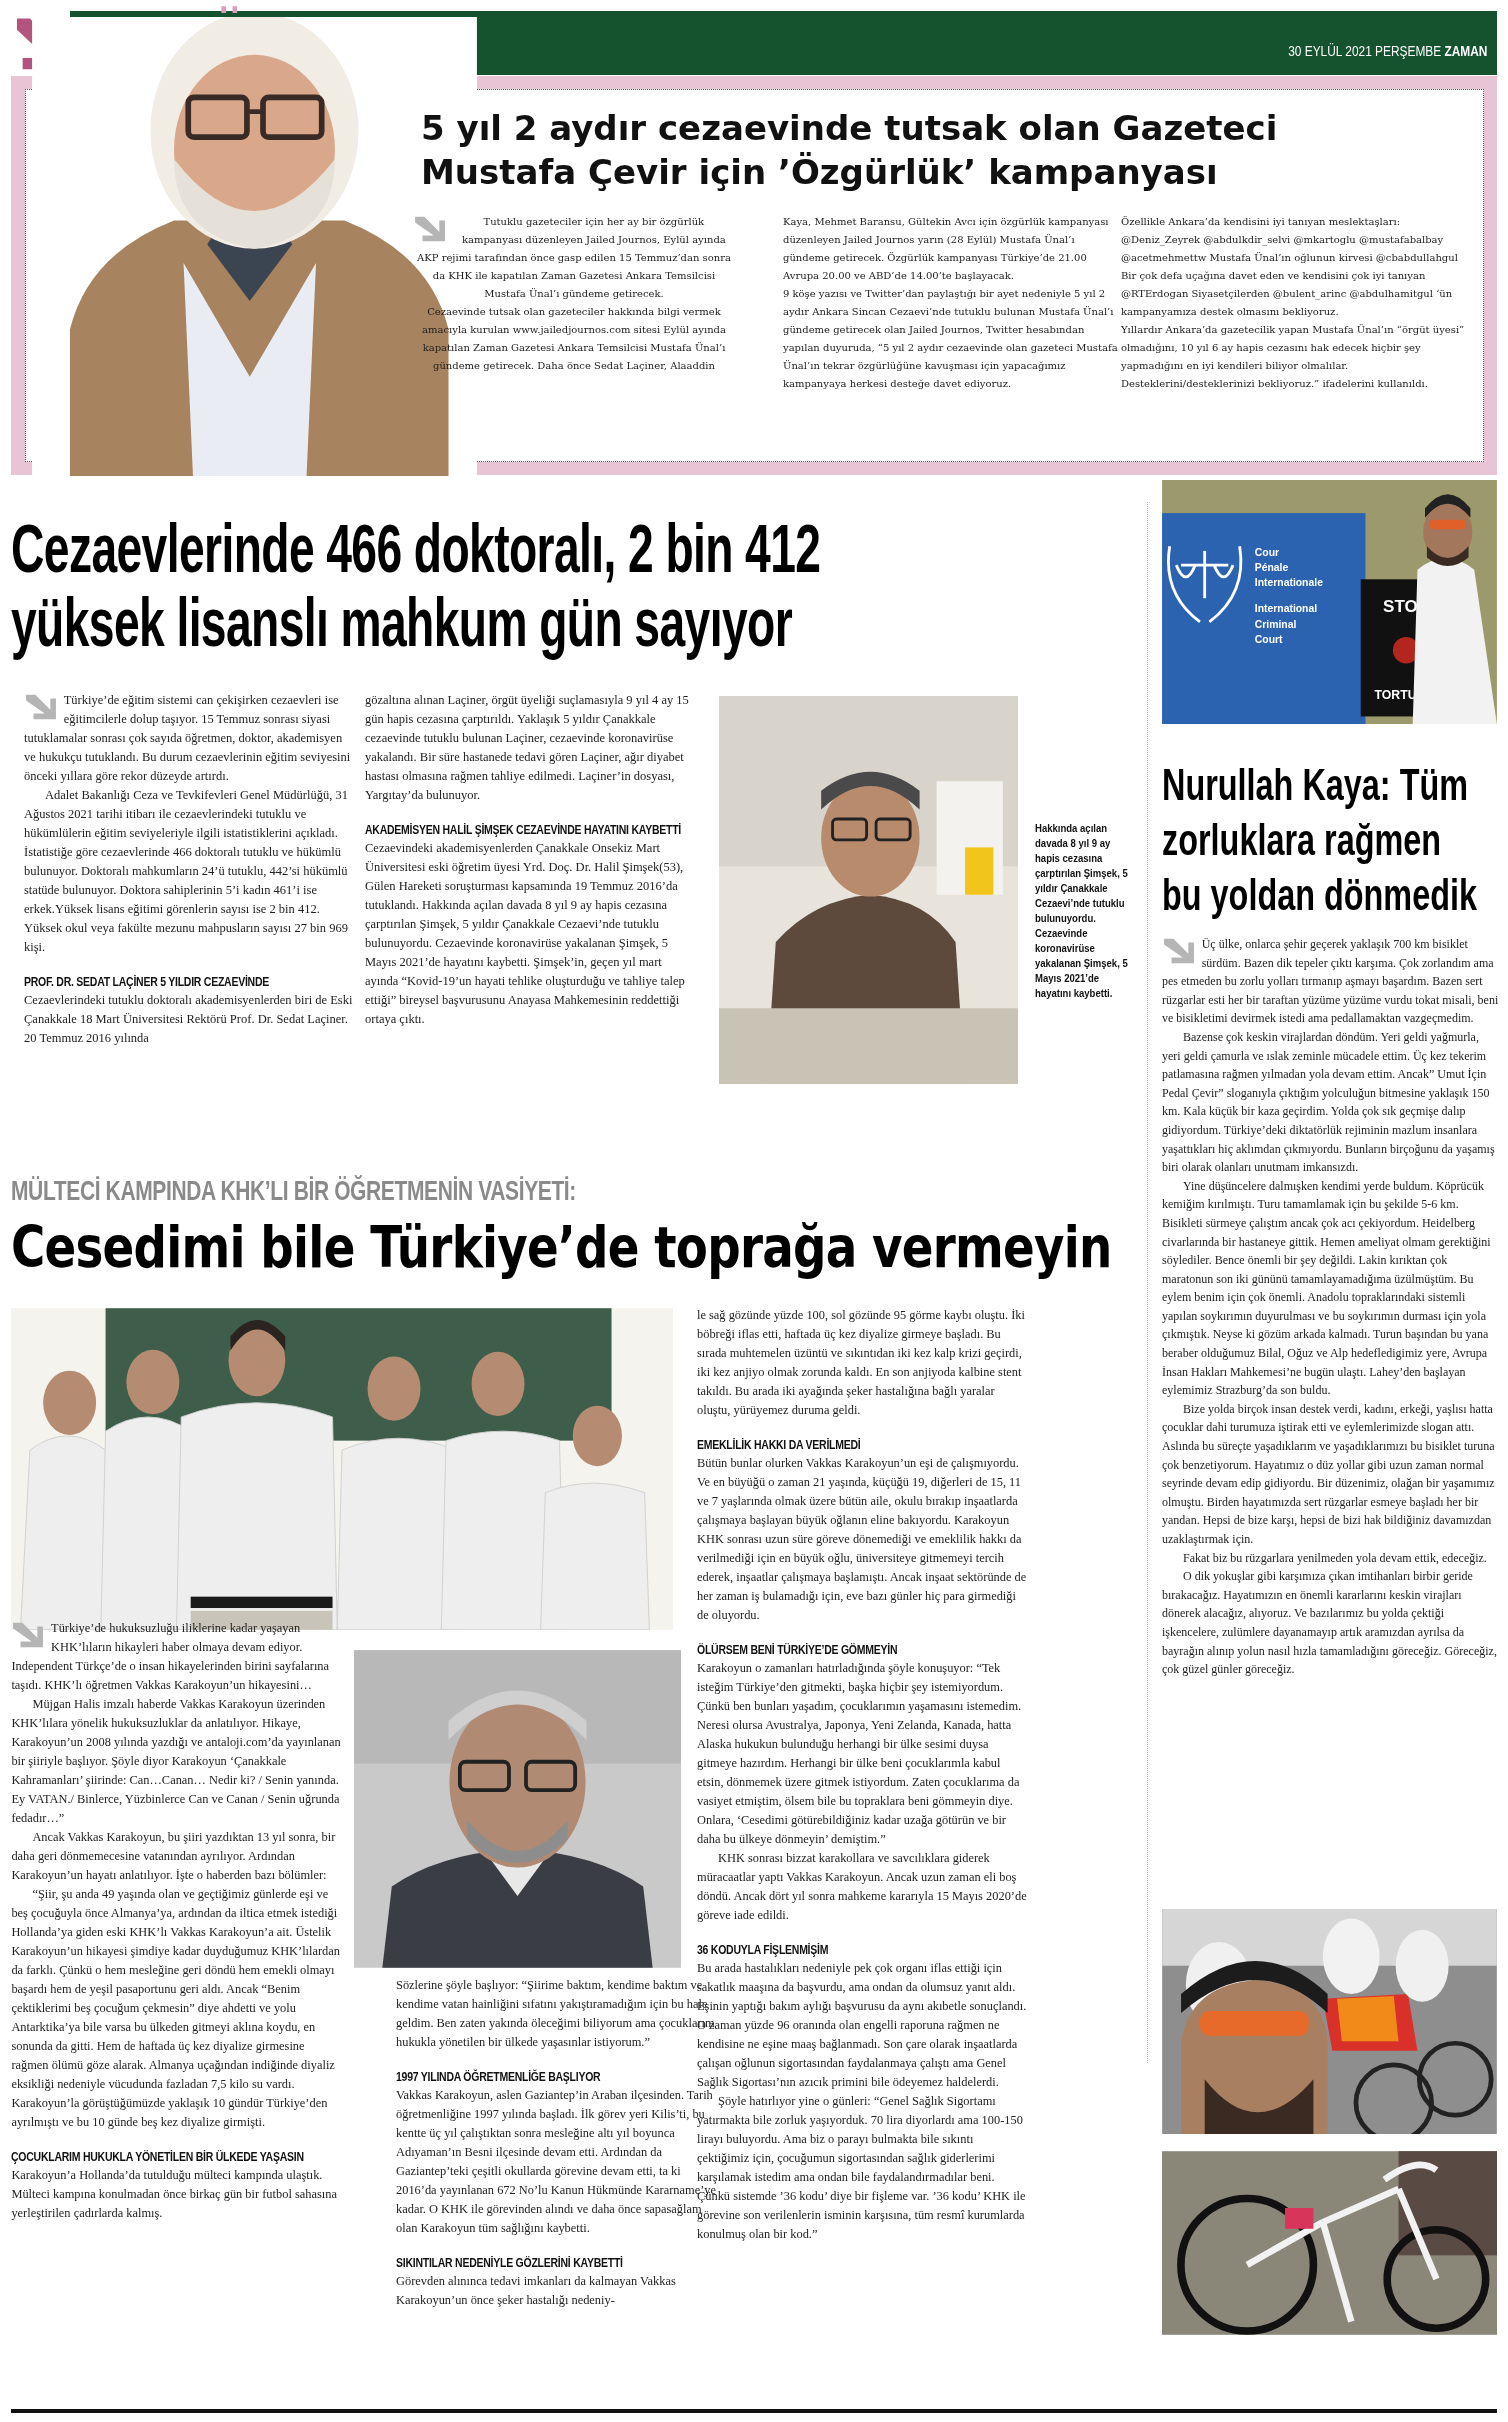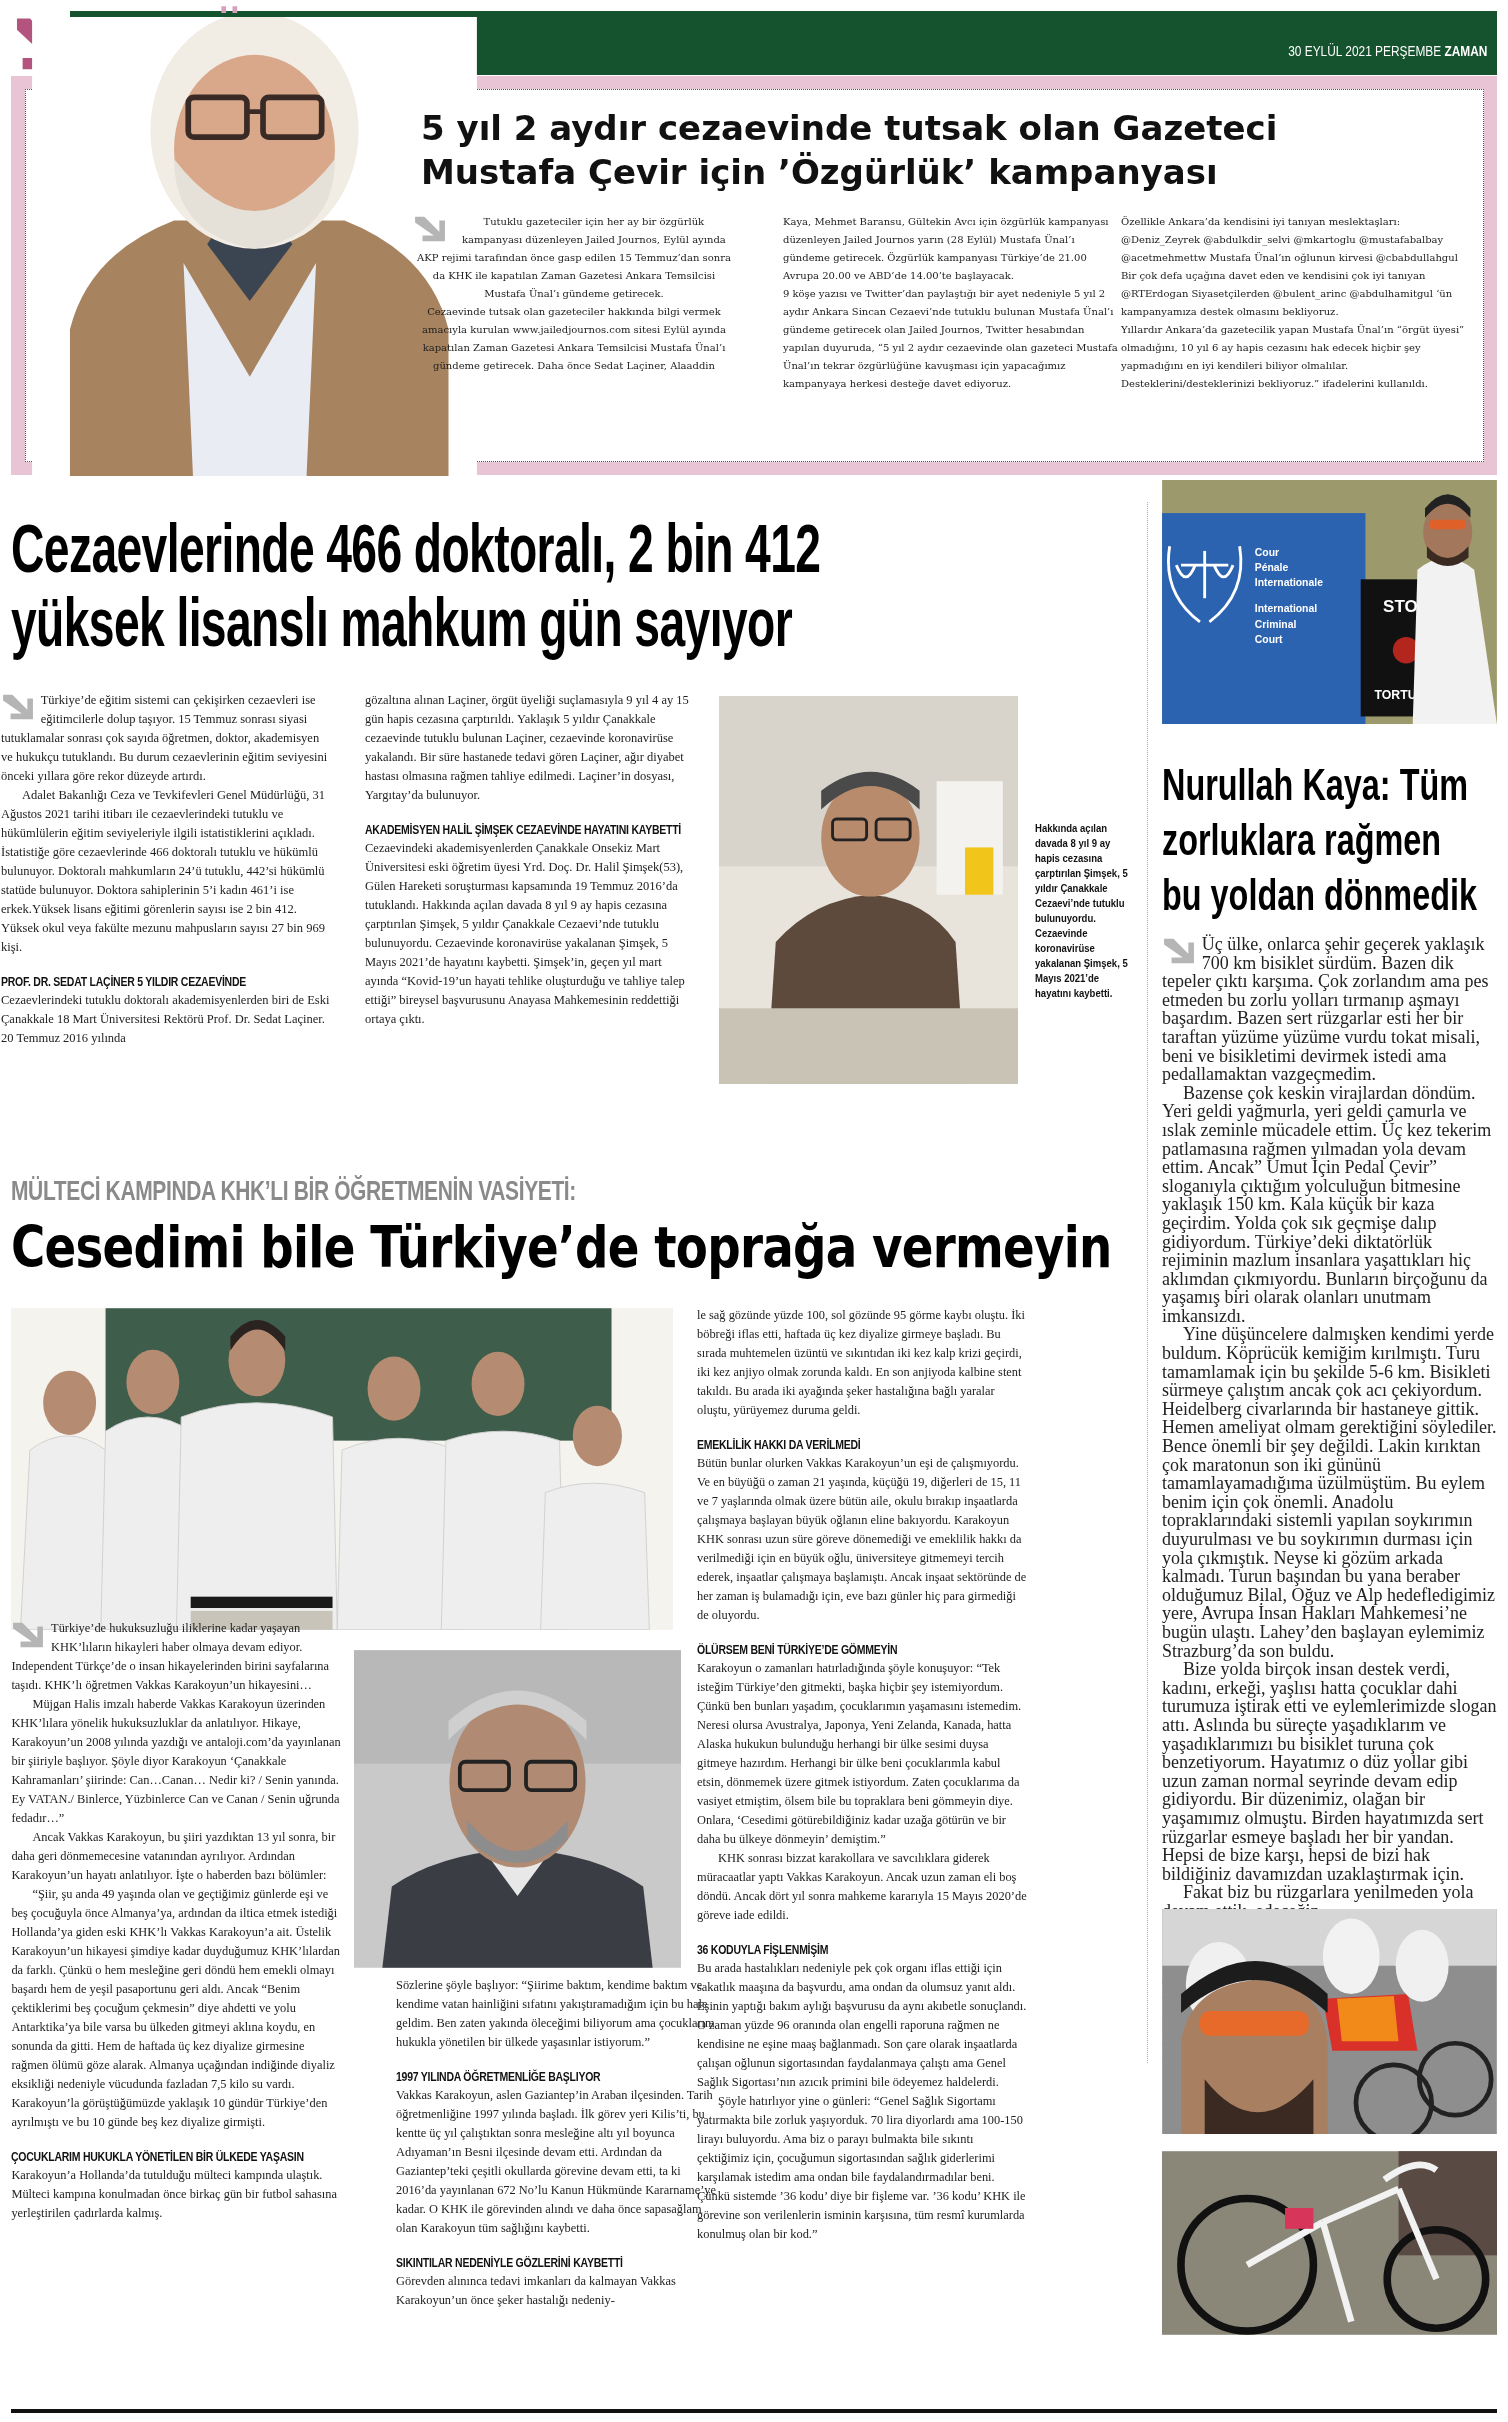--- a/index.html
+++ b/index.html
@@ -29,35 +29,35 @@
   .col-c { left: 1121px; width: 350px; }
   .indent { text-indent: 21px; display: block; }
 
   .lead-arrow { display: inline-block; width: 34px; height: 28px; float: left; margin-right: 5.7px; margin-top: 1.9px; }
   .lead-arrow svg { width: 34px; height: 28px; display: block; }
 
   
   .headline2 { position: absolute; left: 11.4px; top: 511px; width: 1022px; font-family: "Liberation Sans", sans-serif; font-weight: 700; font-size: 68px; line-height: 74px; color: #000; transform: scaleX(0.68); transform-origin: left top; white-space: nowrap; letter-spacing: -0.9px; }
   .headline2 div { width: 1514px; }
   .s2col { position: absolute; top: 691px; font-size: 12.5px; line-height: 19px; color: #222; font-family: "Liberation Serif", serif; }
-  .s2col-a { left: 1px; width: 331px; }
+  .s2col-a { left: 24px; width: 331px; }
   .s2col-b { left: 365px; width: 331px; }
   .subhead { font-family: "Liberation Sans", sans-serif; font-weight: 700; font-size: 12.8px; color: #111; margin-top: 15px; transform: scaleX(0.82); transform-origin: left top; white-space: nowrap; letter-spacing: -0.3px; }
 
   .photo-simsek { position: absolute; left: 719px; top: 696px; width: 299px; height: 388px; overflow: hidden; }
   .photo-simsek svg { width: 100%; height: 100%; display: block; }
   .caption-simsek { position: absolute; left: 1035px; top: 821px; width: 110px; font-family: "Liberation Sans", sans-serif; font-weight: 700; font-size: 10.6px; line-height: 15px; color: #111; transform: scaleX(0.9); transform-origin: left top; }
 
   
   .vline { position: absolute; left: 1147px; top: 502px; width: 0.9px; height: 1561px; border-left: 0.9px dotted #aaa; }
   .photo-icc { position: absolute; left: 1162px; top: 480px; width: 335px; height: 244px; overflow: hidden; }
   .photo-icc svg { width: 100%; height: 100%; display: block; }
   .headline3 { position: absolute; left: 1162px; top: 757px; width: 341px; font-family: "Liberation Sans", sans-serif; font-weight: 700; font-size: 45px; line-height: 55px; color: #000; transform: scaleX(0.72); transform-origin: left top; white-space: nowrap; }
   .headline3 div { width: 492px; }
-  .s3col { position: absolute; left: 1162px; top: 935px; width: 337px; font-family: "Liberation Serif", serif; font-size: 18px; line-height: 18.6px; color: #222; }
+  .s3col { position: absolute; left: 1162px; top: 935px; width: 337px; font-family: "Liberation Serif", serif; font-size: 12px; line-height: 18.6px; color: #222; }
   .photo-selfie { position: absolute; left: 1162px; top: 1909px; width: 335px; height: 225px; overflow: hidden; }
   .photo-bike { position: absolute; left: 1162px; top: 2151px; width: 335px; height: 184px; overflow: hidden; }
   .photo-selfie svg, .photo-bike svg { width: 100%; height: 100%; display: block; }
 
   
   .kicker4 { position: absolute; left: 11.4px; top: 1175px; font-family: "Liberation Sans", sans-serif; font-weight: 700; font-size: 28px; color: #8a8a8a; transform: scaleX(0.75); transform-origin: left top; white-space: nowrap; letter-spacing: -0.5px; }
   .headline4 { position: absolute; left: 11.4px; top: 1213px; font-family: "DejaVu Sans", sans-serif; font-weight: 700; font-size: 57px; line-height: 68px; color: #000; transform: scaleX(0.82); transform-origin: left top; white-space: nowrap; letter-spacing: -0.9px; }
   .photo-class { position: absolute; left: 11.4px; top: 1308px; width: 662px; height: 322px; overflow: hidden; }
   .photo-class svg { width: 100%; height: 100%; display: block; }
   .photo-vakkas { position: absolute; left: 354px; top: 1650px; width: 327px; height: 318px; overflow: hidden; }

